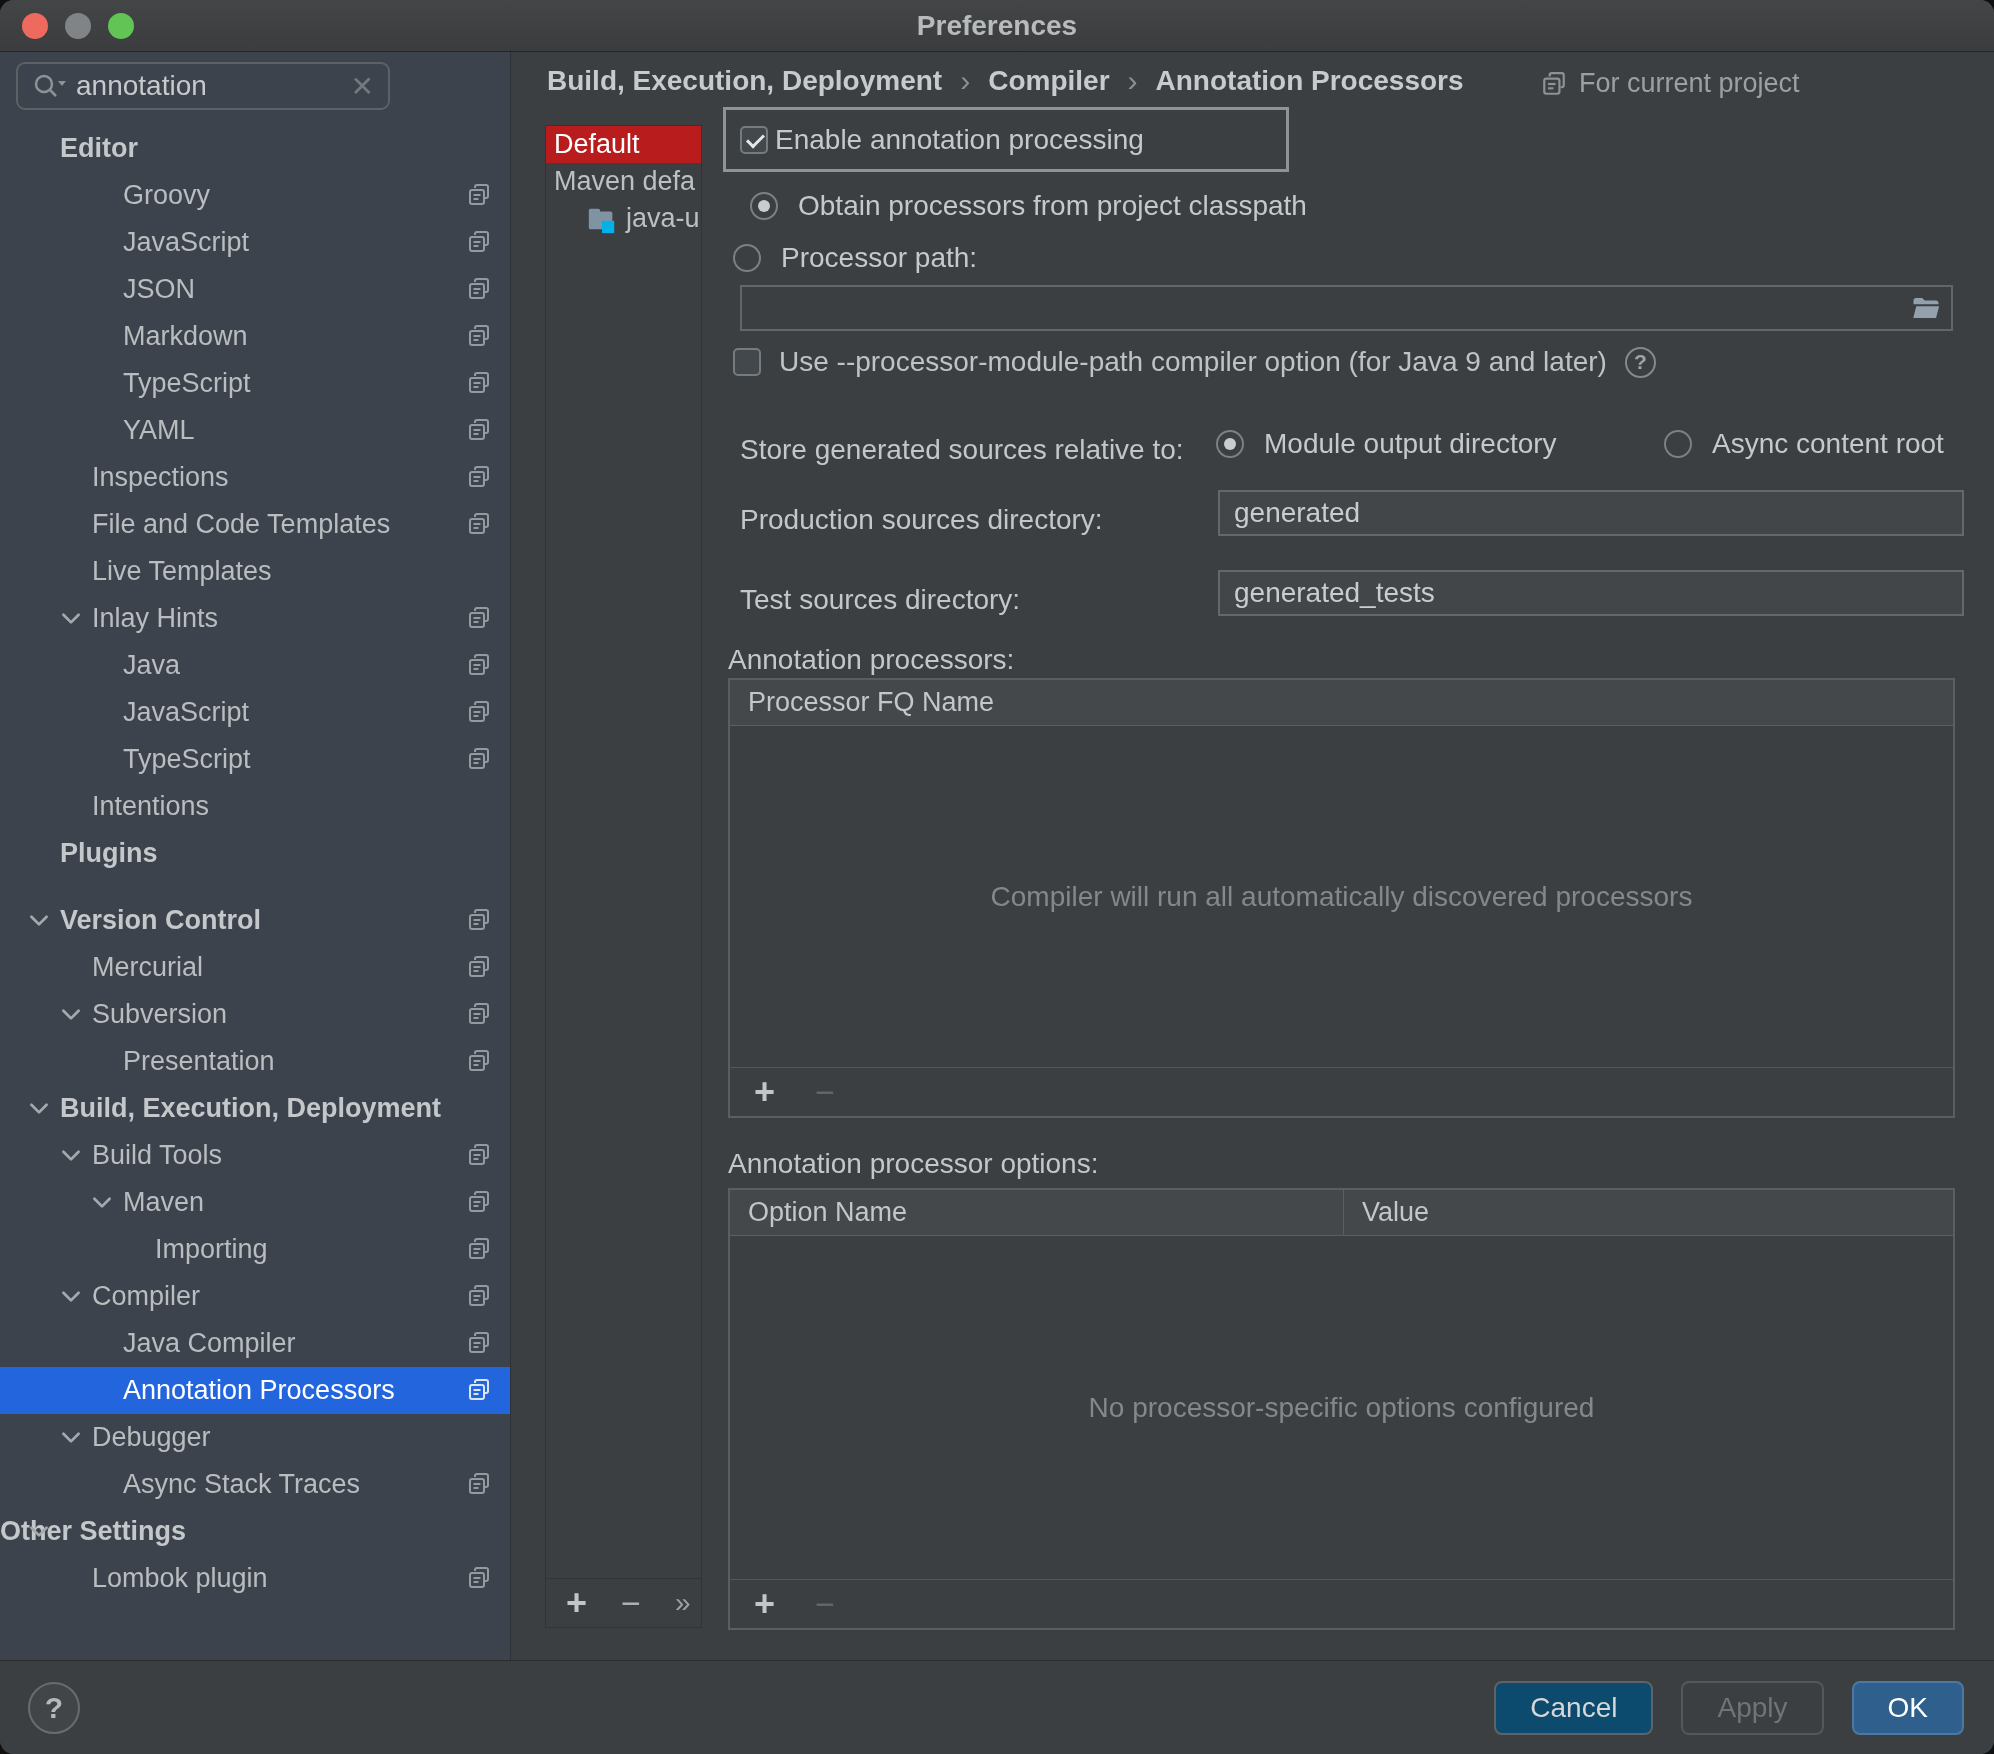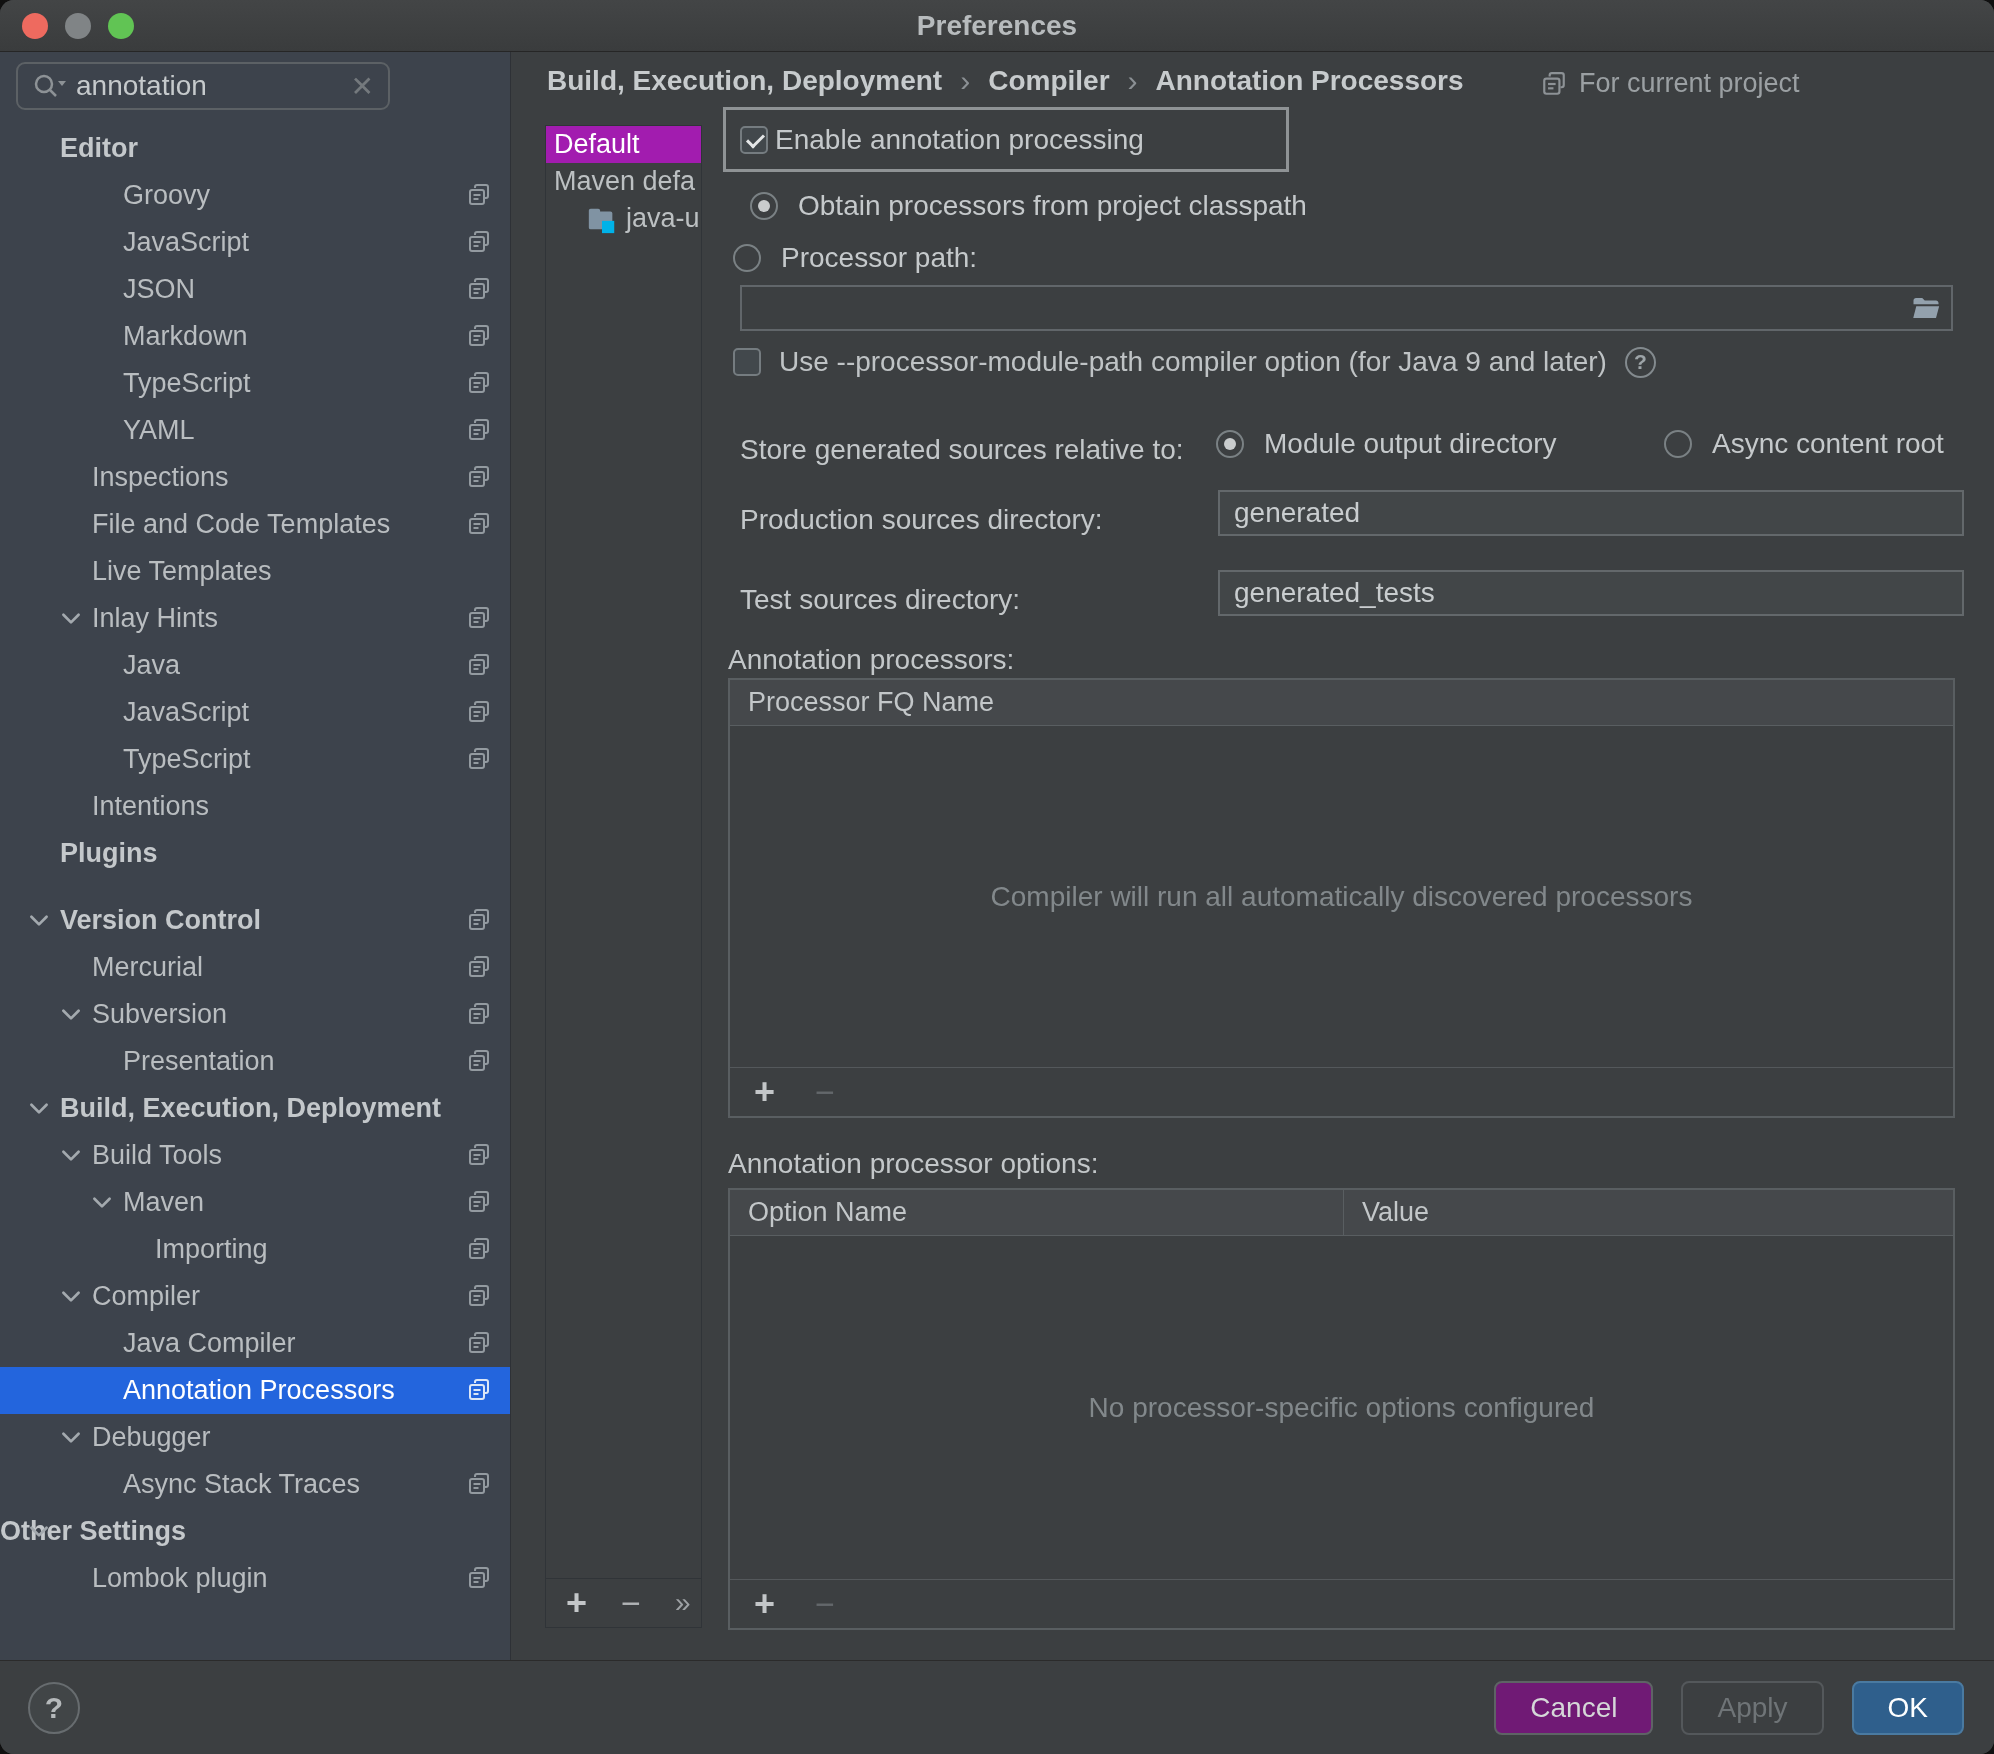--- a/index.html
+++ b/index.html
@@ -41,21 +41,21 @@
 
   .crumbs{position:absolute;left:36px;top:12px;display:flex;align-items:center;gap:18px;font-size:28px;font-weight:bold;color:#c7cbcd;white-space:nowrap;}
   .crumb-sep{color:#8b9094;font-weight:normal;font-size:30px;}
   .fcp{position:absolute;left:1030px;top:16px;display:flex;align-items:center;gap:12px;color:#9ba0a3;font-size:27px;line-height:0;white-space:nowrap;}
   .fcp span{line-height:normal;}
 
   
   .profiles{position:absolute;left:34px;top:73px;width:157px;height:1503px;border:1px solid #303438;display:flex;flex-direction:column;background:#3c3f41;}
   .plist{flex:1;overflow:hidden;}
   .prow{height:37px;line-height:37px;font-size:27px;color:#bcc0c2;padding-left:8px;white-space:nowrap;overflow:hidden;position:relative;}
-  .prow.selected{background:#a21caf;color:#ffffff;}
+  .prow.selected{background:#b91c1c;color:#ffffff;}
   .prow.module{padding-left:80px;}
   .modicon{position:absolute;left:40px;top:3px;line-height:0;}
   .ptoolbar{height:49px;border-top:1px solid #303438;display:flex;align-items:center;padding-left:20px;gap:34px;flex:0 0 49px;}
   .tb-plus{color:#c3c6c8;font-size:36px;font-weight:bold;line-height:1;}
   .tb-minus{color:#b0b3b5;font-size:34px;line-height:1;}
   .tb-minus.dim{color:#63676a;}
   .tb-more{color:#9ea2a5;font-size:28px;line-height:1;letter-spacing:-2px;}
 
   
   .hl-box{position:absolute;left:212px;top:55px;width:566px;height:65px;border:3px solid #8f9395;display:flex;align-items:center;gap:7px;padding-left:14px;}
@@ -85,21 +85,21 @@
   .thcell{display:flex;align-items:center;padding-left:18px;font-size:27px;color:#c3c7c9;}
   .thcell.first2{flex:0 0 614px;border-right:1px solid #595e61;}
   .tbody{display:flex;align-items:center;justify-content:center;font-size:28px;color:#82888b;}
   .ttoolbar{height:49px;border-top:1px solid #54585b;display:flex;align-items:center;padding-left:24px;gap:40px;flex:0 0 49px;}
 
   
   .bottombar{height:94px;border-top:1px solid #2b2b2b;background:#3c3f41;display:flex;align-items:center;position:relative;}
   .help-btn{position:absolute;left:28px;width:52px;height:52px;border-radius:50%;border:2px solid #676c6f;color:#b5b9bb;font-size:30px;font-weight:bold;display:flex;align-items:center;justify-content:center;background:#414547;}
   .btns{margin-left:auto;margin-right:30px;display:flex;gap:28px;}
   .btn{height:54px;border-radius:8px;font-size:28px;display:flex;align-items:center;justify-content:center;padding:0 34px;white-space:nowrap;}
-  .btn-cancel{background:#701a75;border:2px solid #5e6365;color:#d5d7d8;text-align:center;}
+  .btn-cancel{background:#0c4a6e;border:2px solid #5e6365;color:#d5d7d8;text-align:center;}
   .btn-apply{background:transparent;border:2px solid #54585b;color:#6f7477;}
   .btn-ok{background:#2f5f8c;border:2px solid #4a7aa1;color:#ffffff;}
 </style>
 </head>
 <body>
 
 <div class="window">
 
   <div class="titlebar">
     <div class="traffic">

